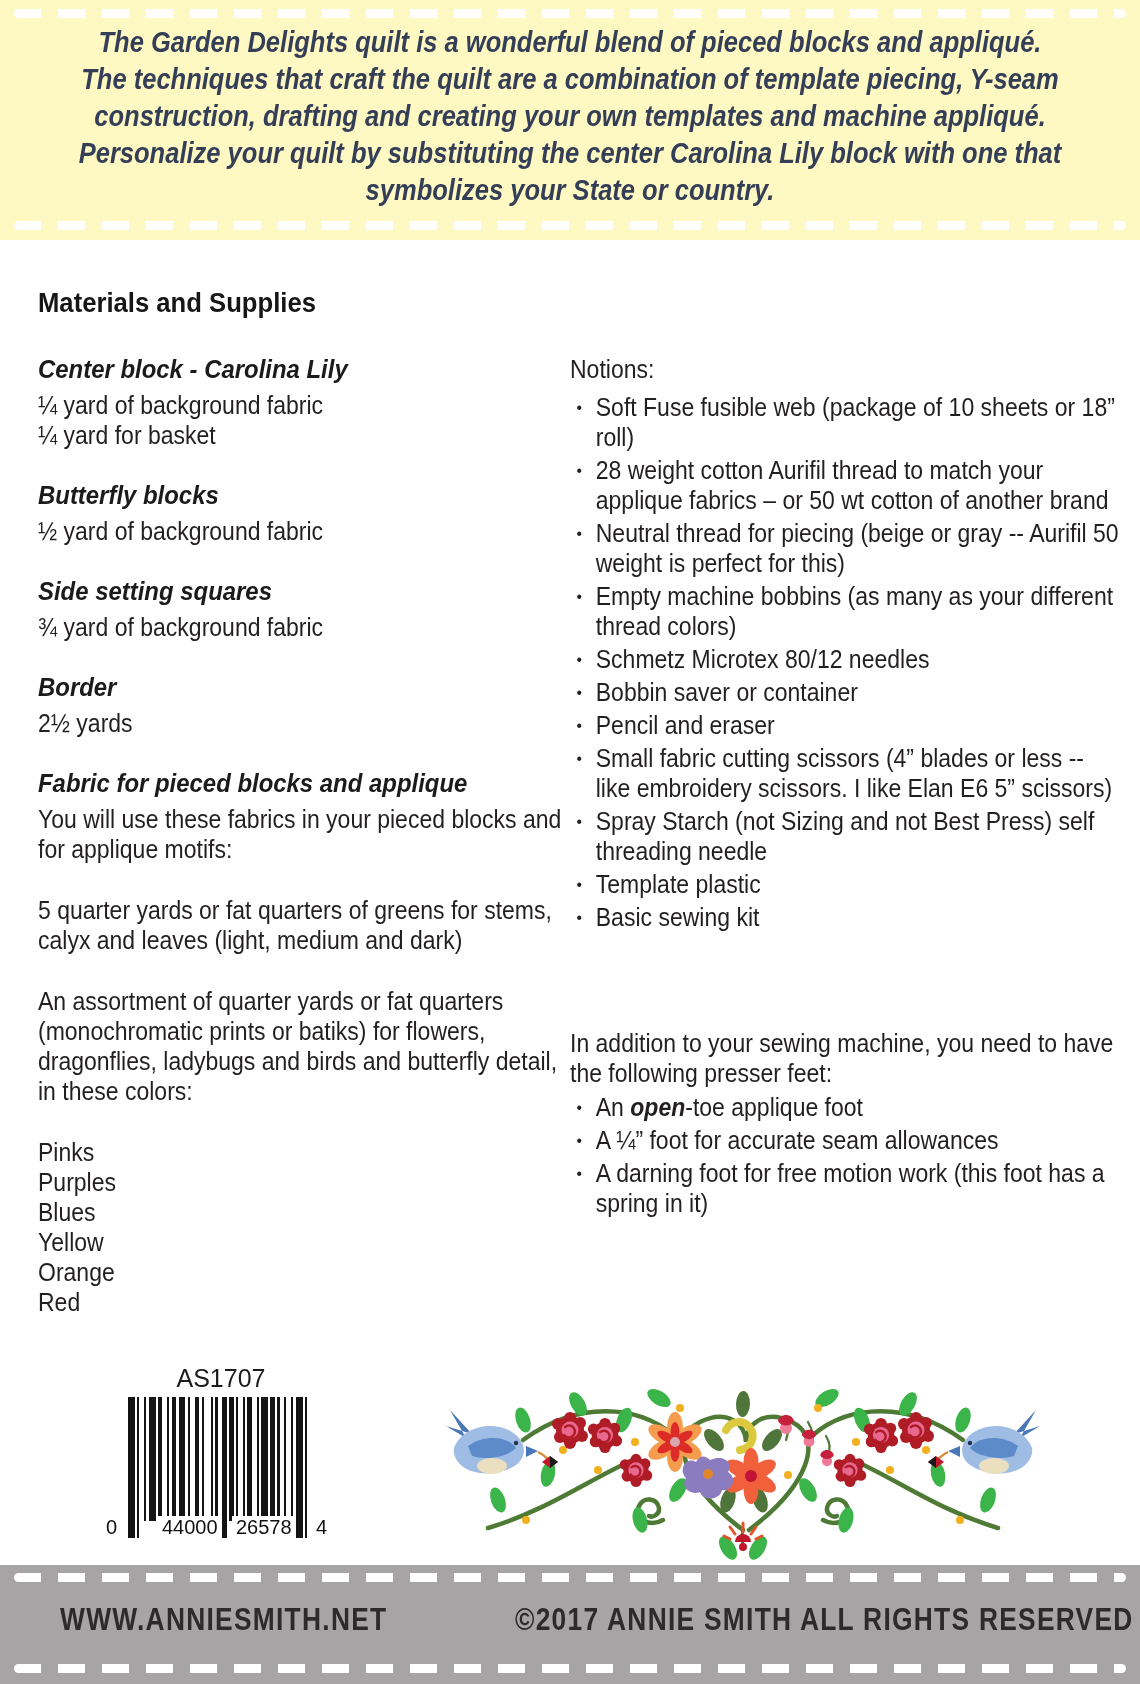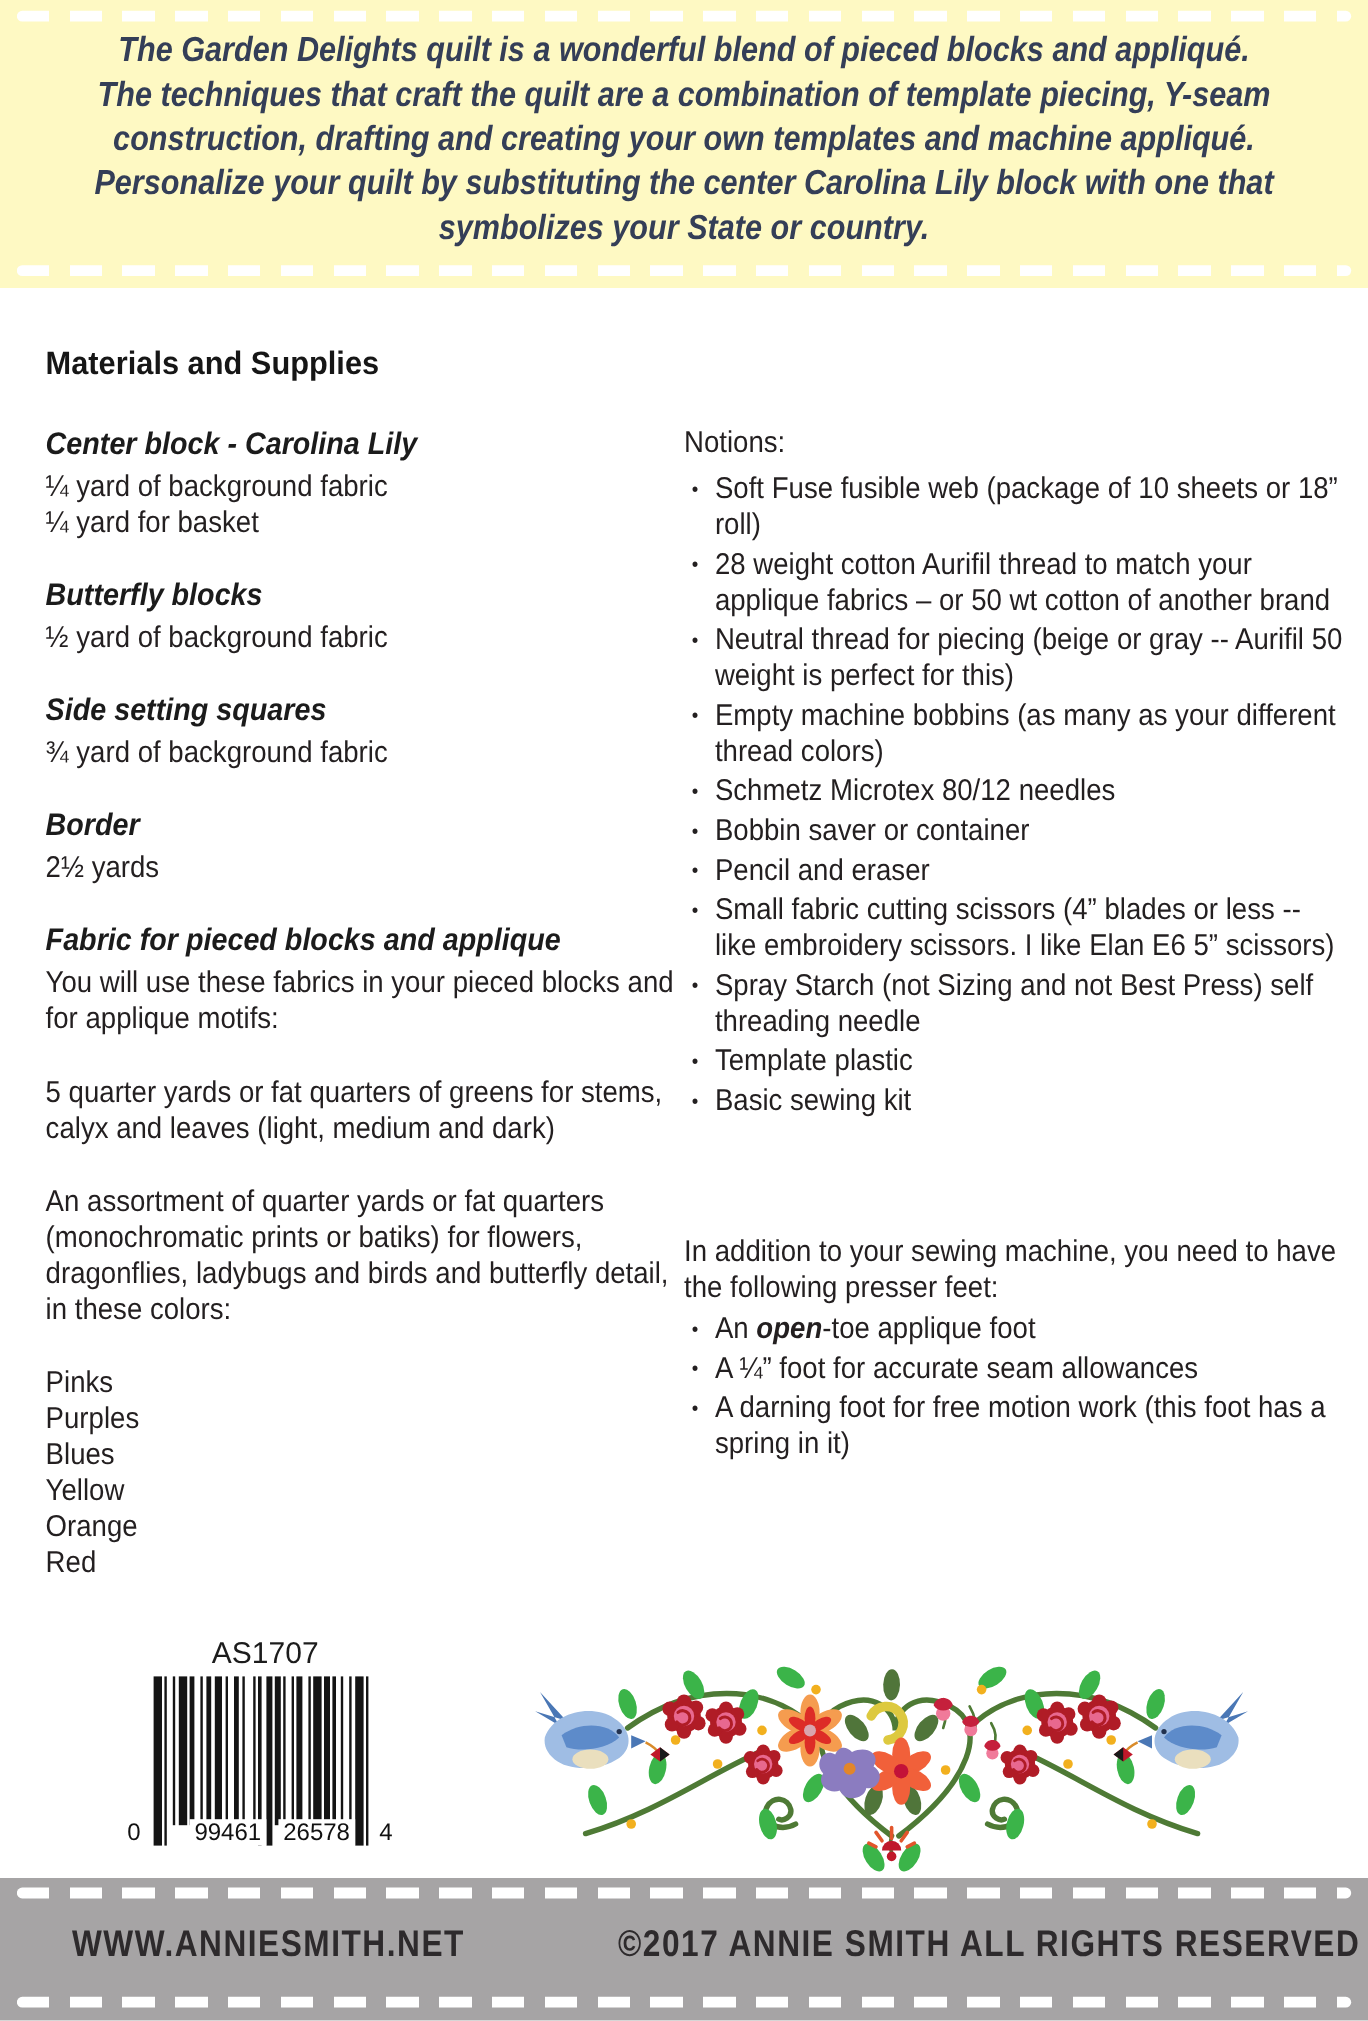--- a/index.html
+++ b/index.html
@@ -186,21 +186,21 @@
         <span class="space" style="width: 4.6px;"></span>
         <span class="bar" style="width: 2.3px;"></span>
         <span class="space" style="width: 4.6px;"></span>
         <span class="bar" style="width: 2.3px;"></span>
         <span class="space" style="width: 2.3px;"></span>
         <span class="bar tall" style="width: 6.9px;"></span>
         <span class="space" style="width: 2.3px;"></span>
         <span class="bar tall" style="width: 2.3px;"></span>
       </div>
     <span class="bc-digit bc-d0">0</span>
-    <span class="bc-digit bc-g1">99461</span>
+    <span class="bc-digit bc-g1">44000</span>
     <span class="bc-digit bc-g2">26578</span>
     <span class="bc-digit bc-d4">4</span>
   </div>
 
   <svg class="floral" width="630" height="182" viewBox="0 0 630 182" xmlns="http://www.w3.org/2000/svg">
     <defs>
       <g id="rose">
         <circle r="14" fill="#b01c26"></circle>
         <circle cx="0" cy="-12" r="6" fill="#b01c26"></circle>
           <circle cx="10" cy="-7" r="6" fill="#b01c26"></circle>

